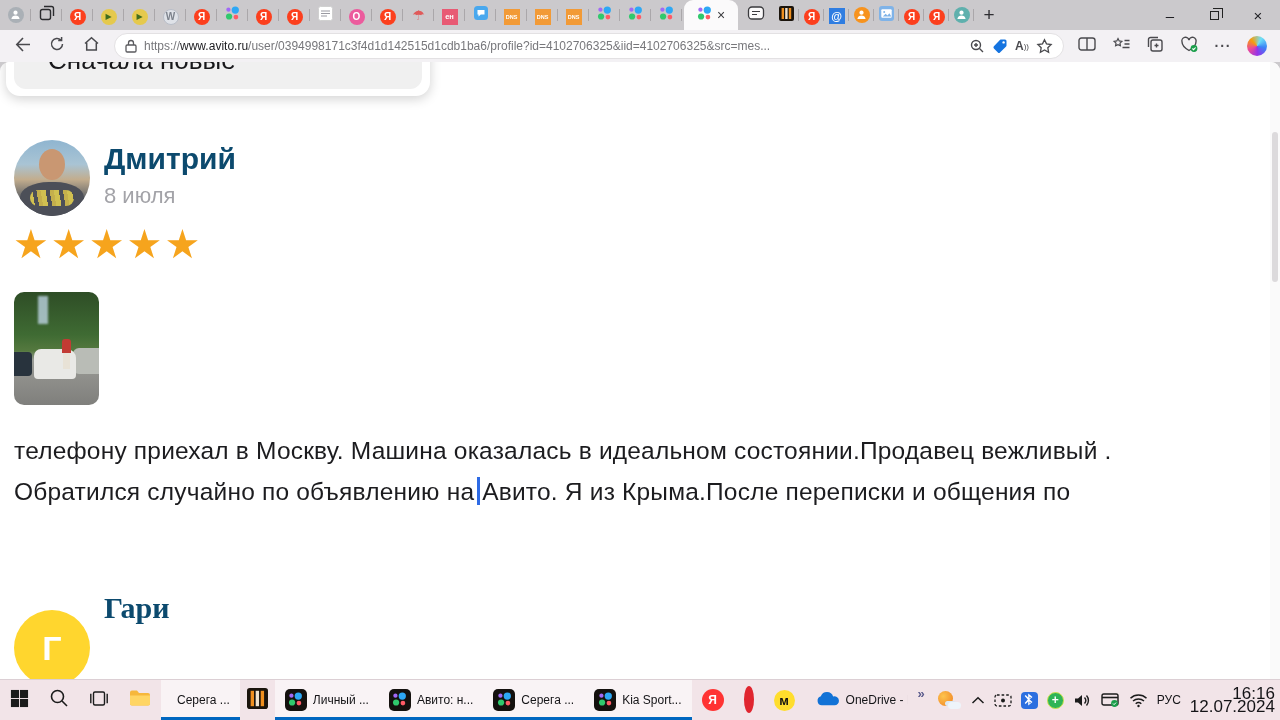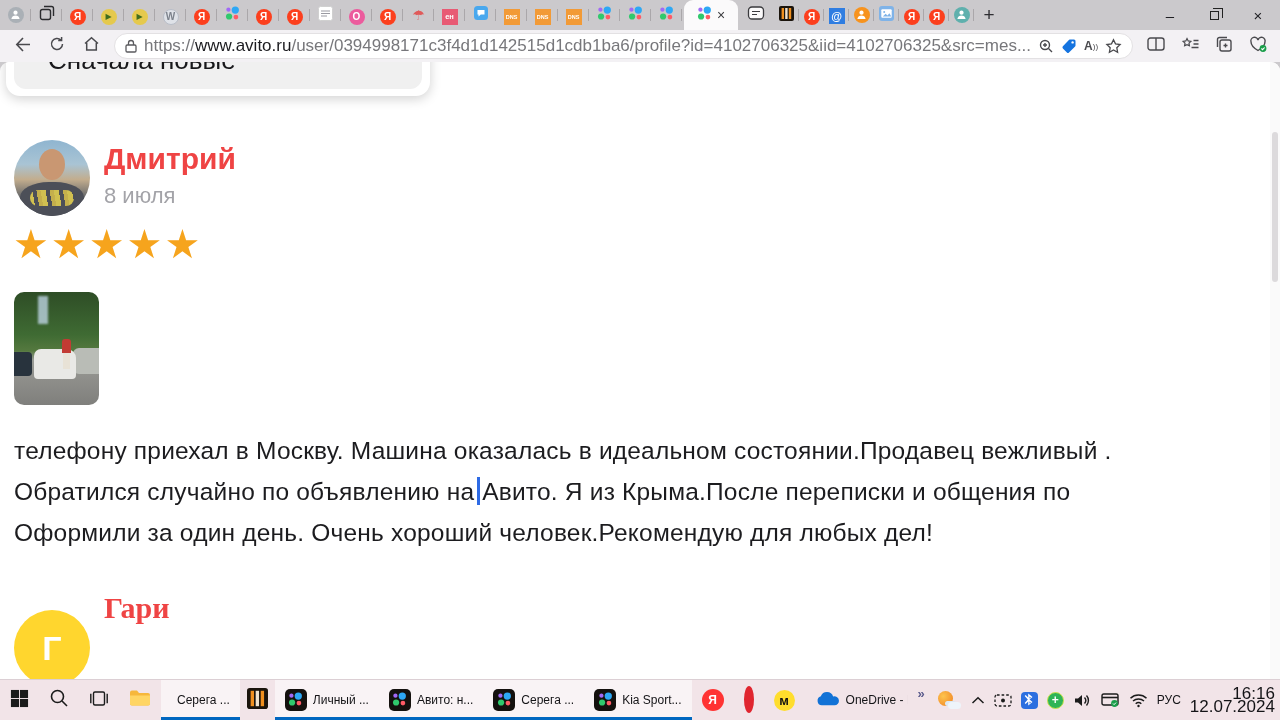--- a/index.html
+++ b/index.html
@@ -27,21 +27,21 @@
   .restore-glyph { width:9px; height:9px; border:1.2px solid #222; position:relative; background:#cbc9cc; }
   .restore-glyph::before { content:''; position:absolute; top:-3.5px; left:2.5px; width:9px; height:9px;
     border-top:1.2px solid #222; border-right:1.2px solid #222; }
 
   
   .toolbar { position:absolute; top:30px; left:0; right:0; height:32px; background:#f3f1f4;
     display:flex; align-items:center; padding:0 8px; gap:4px; }
   .tb-btn { min-width:30px; height:28px; display:flex; align-items:center; justify-content:center; color:#4a4a4e; }
   .addr { flex:1; height:26px; background:#fff; border:1px solid #e3e1e3; border-radius:14px;
     display:flex; align-items:center; padding:0 10px; gap:7px; margin:0 4px; }
-  .addr-url { flex:1; font-size:17px; white-space:nowrap; overflow:hidden; color:#77777b; }
+  .addr-url { flex:1; font-size:12px; white-space:nowrap; overflow:hidden; color:#77777b; }
   .addr-url .dom { color:#1c1c20; }
   .addr-ic { display:flex; align-items:center; }
   .readaloud { font-size:12px; color:#4a4a4e; font-weight:700; }
   .readaloud small { font-size:8px; font-weight:400; vertical-align:4px; }
   .dots3 { font-size:14px; letter-spacing:1px; color:#4a4a4e; font-weight:700; }
   .copilot { width:20px; height:20px; border-radius:50%;
     background:conic-gradient(from 30deg,#6ee0f7,#3b82f6,#9333ea,#ec4899,#f59e0b,#6ee0f7); }
 
   
   .page { position:absolute; top:62px; left:0; right:0; height:618px; background:#fff;
@@ -55,21 +55,21 @@
     border-radius:12px; display:flex; align-items:center; padding-left:34px; font-size:26px; color:#18181b; }
 
   .avatar-photo { position:absolute; left:14px; top:78px; width:76px; height:76px; border-radius:50%;
     overflow:hidden; background:linear-gradient(180deg,#8fb5d0 0%,#a9c4d4 32%,#c2ad8e 52%,#5a5f66 78%,#3f444d 100%); }
   .ap-head { position:absolute; left:25px; top:9px; width:26px; height:31px; border-radius:50%; background:#c through; background:#c99772; }
   .ap-shirt { position:absolute; left:6px; top:42px; width:64px; height:34px; border-radius:45% 45% 0 0;
     background:#4c4f58; }
   .ap-print { position:absolute; left:16px; top:50px; width:44px; height:16px; border-radius:8px;
     background:repeating-linear-gradient(80deg,#e8d44f 0 5px,#4c4f58 5px 9px,#d9c04a 9px 13px); opacity:.85; }
 
-  .r-name { position:absolute; left:104px; font-size:30px; font-weight:700; color:#ef4444; }
+  .r-name { position:absolute; left:104px; font-size:30px; font-weight:700; color:#0c4a6e; }
   .r-date { position:absolute; left:104px; font-size:22px; color:#a3a3a8; }
   .n1 { top:80px; } .d1 { top:121px; }
   .n2 { top:529px;font-family:Liberation Serif, serif; } .d2 { top:615px; }
 
   .r-rating { position:absolute; left:13px; top:162px; height:46px; display:flex; align-items:center; gap:13px; }
   .stars { font-size:40px; line-height:1; letter-spacing:2px; color:var(--star,#F6A41D); margin-top:-7px;
     font-family:"DejaVu Sans",sans-serif; }
   .deal { font-size:25px; color:#77777b; }
 
   .review-photo { position:absolute; left:14px; top:230px; width:85px; height:113px; border-radius:10px; overflow:hidden;
@@ -416,21 +416,20 @@
     <span class="ph-car-d"></span>
     <span class="ph-car-s"></span>
     <span class="ph-car-w"></span>
     <span class="ph-legs"></span>
     <span class="ph-man"></span>
   </div>
 
   <div class="r-text">
     <div class="r-line">телефону приехал в Москву. Машина оказалась в идеальном состоянии.Продавец вежливый .</div>
     <div class="r-line"><span>Обратился случайно по объявлению на</span><span class="caret"></span><span>Авито. Я из Крыма.После переписки и общения по</span></div>
-    <div class="r-line">Оформили за один день. Очень хороший человек.Рекомендую для любых дел!</div>
   </div>
 
   <div class="avatar-letter">Г</div>
   <div class="r-name n2">Гари</div>
   <div class="r-date d2">28 мая</div>
 
   <div class="scroll-gutter">
     <div class="scroll-thumb"></div>
   </div>
 </div>

